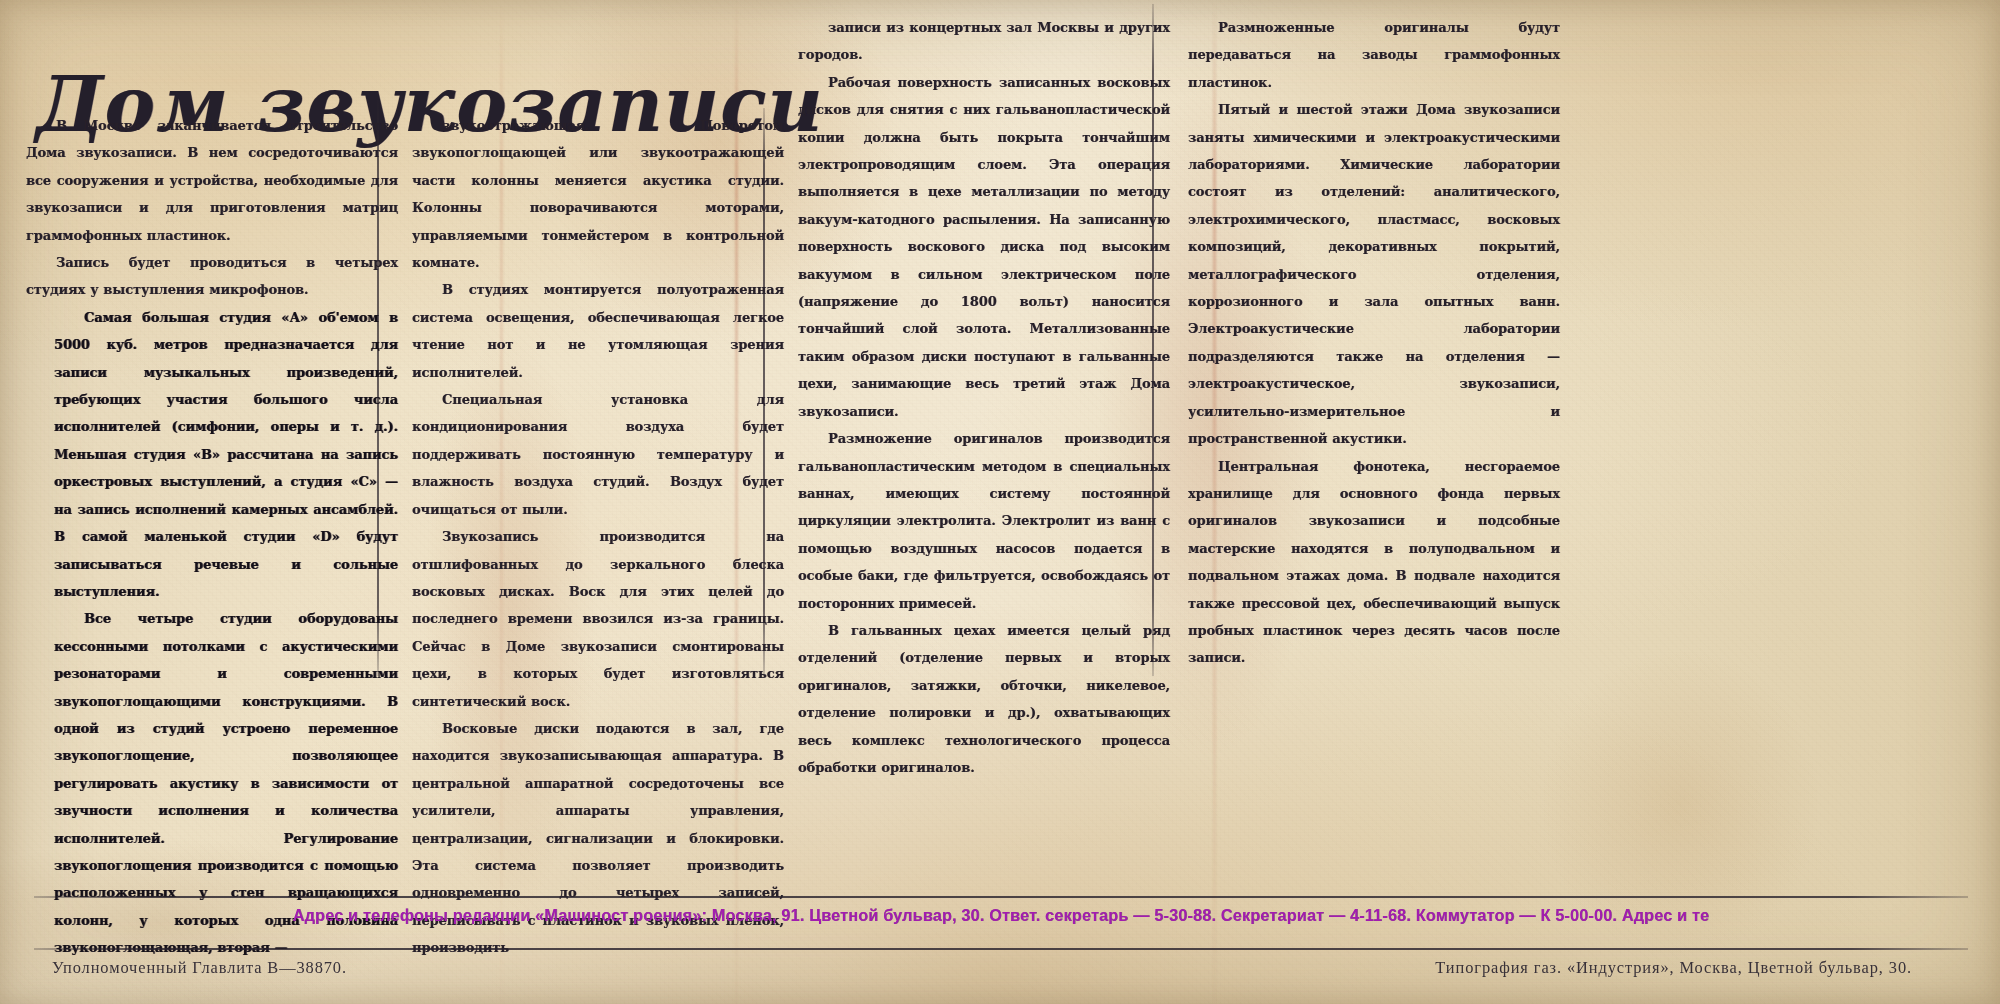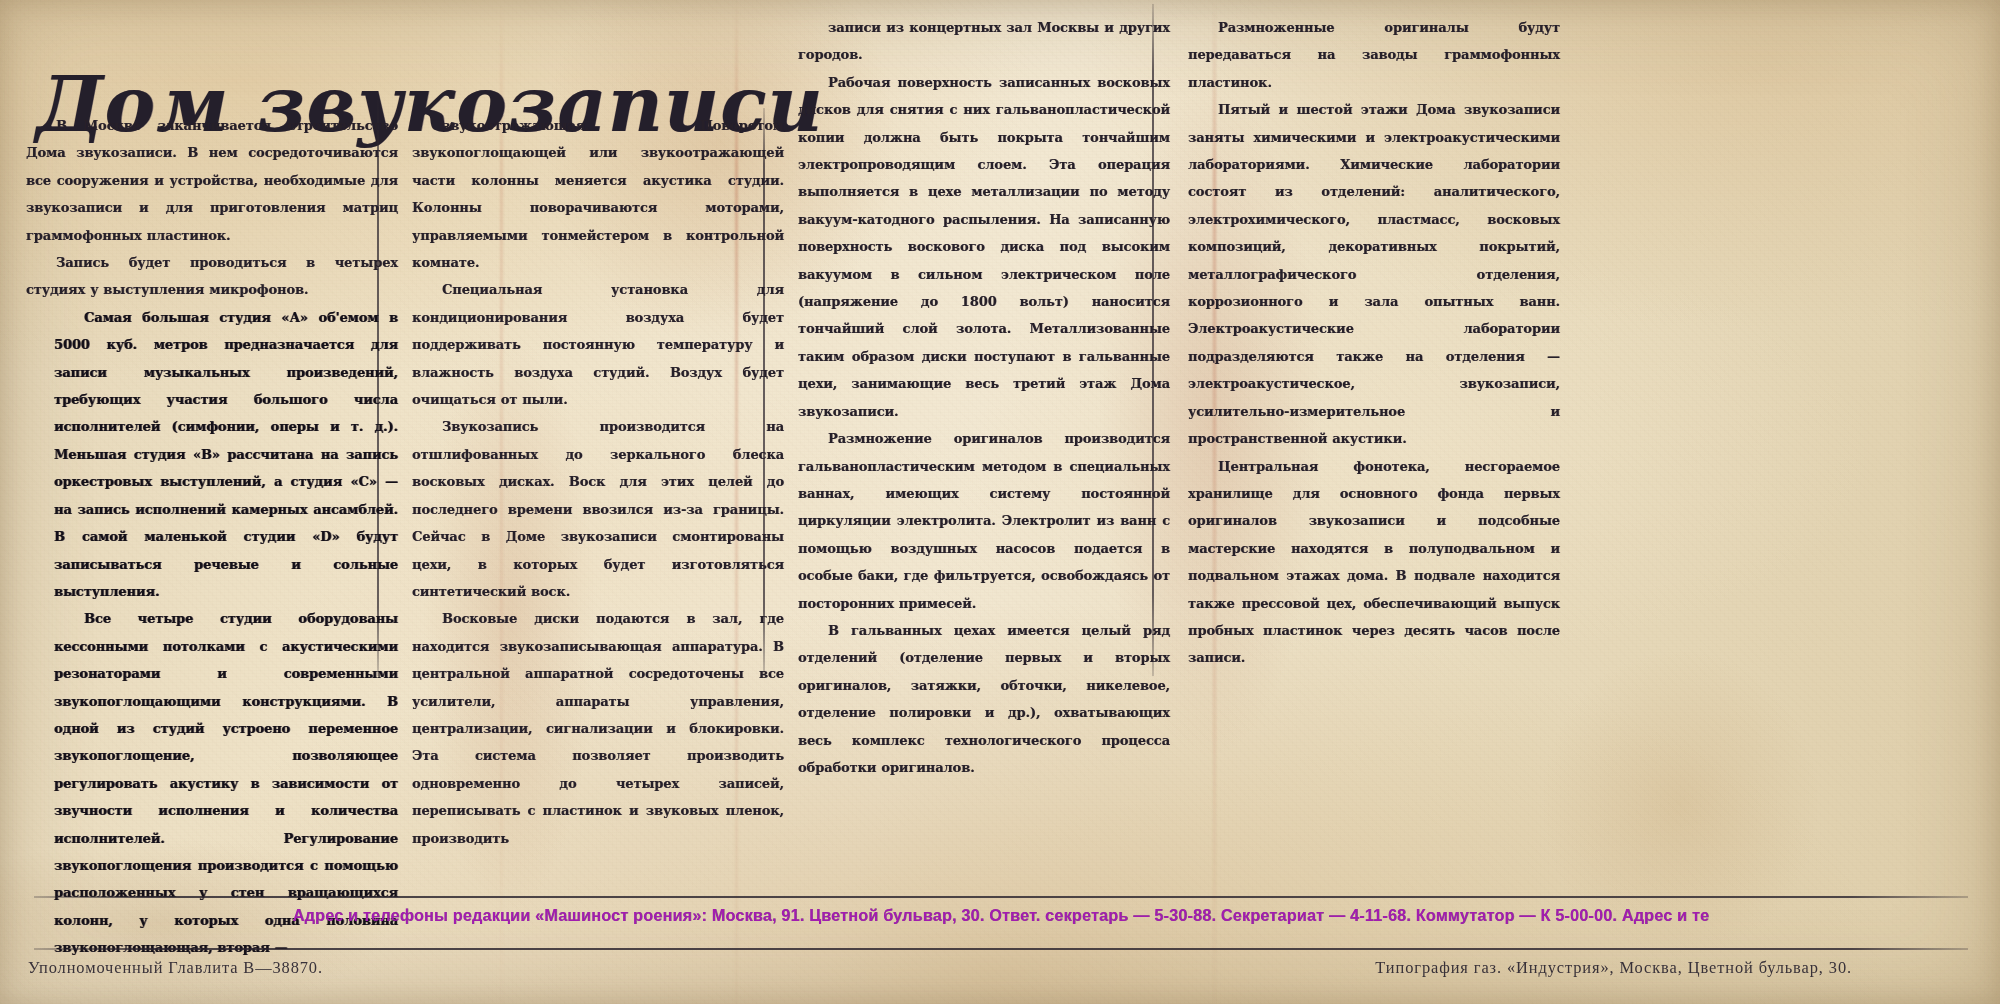--- a/index.html
+++ b/index.html
@@ -162,33 +162,33 @@
     letter-spacing: 0.2px;
     color: #a21caf;
     white-space: nowrap;
     overflow: hidden;
     text-shadow: 0.4px 0 0 rgba(25,18,46,0.45);
   }
   .footer-a { top: 906px; }
 
   .imprint-row {
     position: absolute;
-    left: 28px;
+    left: 52px;
     top: 958px;
     width: 1920px;
     display: flex;
     justify-content: space-between;
     font-family: "Liberation Serif", "DejaVu Serif", serif;
     font-weight: 400;
     font-size: 16.4px;
     letter-spacing: 0.9px;
     color: #2b2530;
     opacity: .92;
   }
-  .imprint-row .right { margin-right: 96px; }
+  .imprint-row .right { margin-right: 60px; }
 </style>
 </head>
 <body>
 
 <div id="page">
 
   <div class="paper-base"></div>
   <div class="paper-grain"></div>
   <div class="paper-stains"></div>
 
@@ -208,20 +208,21 @@
 
       <div class="col col-1">
         <p class="para">В Москве заканчивается строительство Дома звукозаписи. В нем сосредоточиваются все сооружения и устройства, необходимые для звукозаписи и для приготовления матриц граммофонных пластинок.</p>
         <p class="para">Запись будет проводиться в четырех студиях у выступления микрофонов.</p>
         <p class="para">Самая большая студия «А» об'емом в 5000 куб. метров предназначается для записи музыкальных произведений, требующих участия большого числа исполнителей (симфонии, оперы и т. д.). Меньшая студия «В» рассчитана на запись оркестровых выступлений, а студия «С» — на запись исполнений камерных ансамблей. В самой маленькой студии «D» будут записываться речевые и сольные выступления.</p>
         <p class="para">Все четыре студии оборудованы кессонными потолками с акустическими резонаторами и современными звукопоглощающими конструкциями. В одной из студий устроено переменное звукопоглощение, позволяющее регулировать акустику в зависимости от звучности исполнения и количества исполнителей. Регулирование звукопоглощения производится с помощью расположенных у стен вращающихся колонн, у которых одна половина звукопоглощающая, вторая —</p>
       </div>
 
       <div class="col col-2">
         <p class="para">звукоотражающая. Поворотом звукопоглощающей или звукоотражающей части колонны меняется акустика студии. Колонны поворачиваются моторами, управляемыми тонмейстером в контрольной комнате.</p>
+        <p class="para">В студиях монтируется полуотраженная система освещения, обеспечивающая легкое чтение нот и не утомляющая зрения исполнителей.</p>
         <p class="para">Специальная установка для кондиционирования воздуха будет поддерживать постоянную температуру и влажность воздуха студий. Воздух будет очищаться от пыли.</p>
         <p class="para">Звукозапись производится на отшлифованных до зеркального блеска восковых дисках. Воск для этих целей до последнего времени ввозился из-за границы. Сейчас в Доме звукозаписи смонтированы цехи, в которых будет изготовляться синтетический воск.</p>
         <p class="para">Восковые диски подаются в зал, где находится звукозаписывающая аппаратура. В центральной аппаратной сосредоточены все усилители, аппараты управления, централизации, сигнализации и блокировки. Эта система позволяет производить одновременно до четырех записей, переписывать с пластинок и звуковых пленок, производить</p>
       </div>
 
       <div class="col col-3">
         <p class="para">записи из концертных зал Москвы и других городов.</p>
         <p class="para">Рабочая поверхность записанных восковых дисков для снятия с них гальванопластической копии должна быть покрыта тончайшим электропроводящим слоем. Эта операция выполняется в цехе металлизации по методу вакуум-катодного распыления. На записанную поверхность воскового диска под высоким вакуумом в сильном электрическом поле (напряжение до 1800 вольт) наносится тончайший слой золота. Металлизованные таким образом диски поступают в гальванные цехи, занимающие весь третий этаж Дома звукозаписи.</p>
         <p class="para">Размножение оригиналов производится гальванопластическим методом в специальных ваннах, имеющих систему постоянной циркуляции электролита. Электролит из ванн с помощью воздушных насосов подается в особые баки, где фильтруется, освобождаясь от посторонних примесей.</p>
         <p class="para">В гальванных цехах имеется целый ряд отделений (отделение первых и вторых оригиналов, затяжки, обточки, никелевое, отделение полировки и др.), охватывающих весь комплекс технологического процесса обработки оригиналов.</p>

